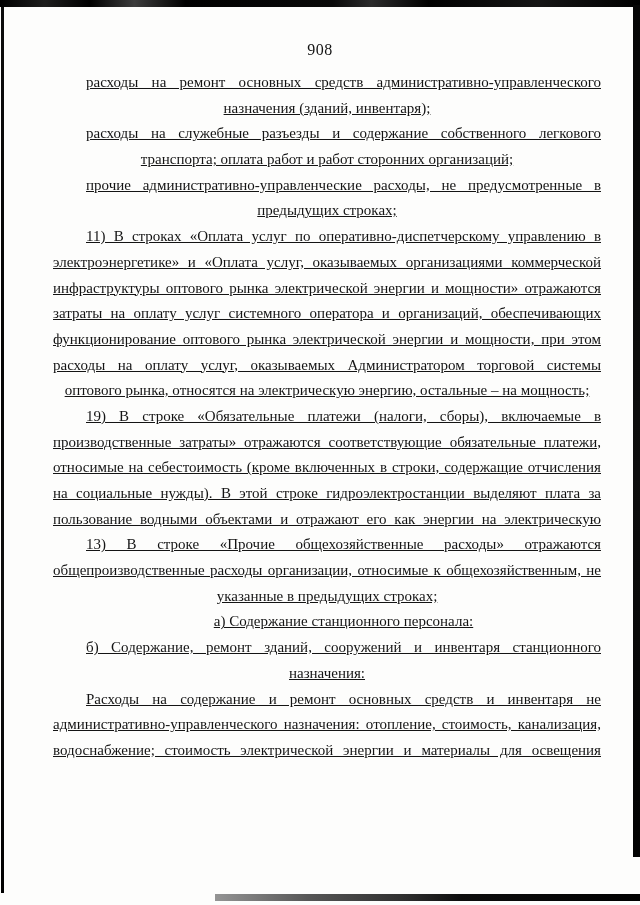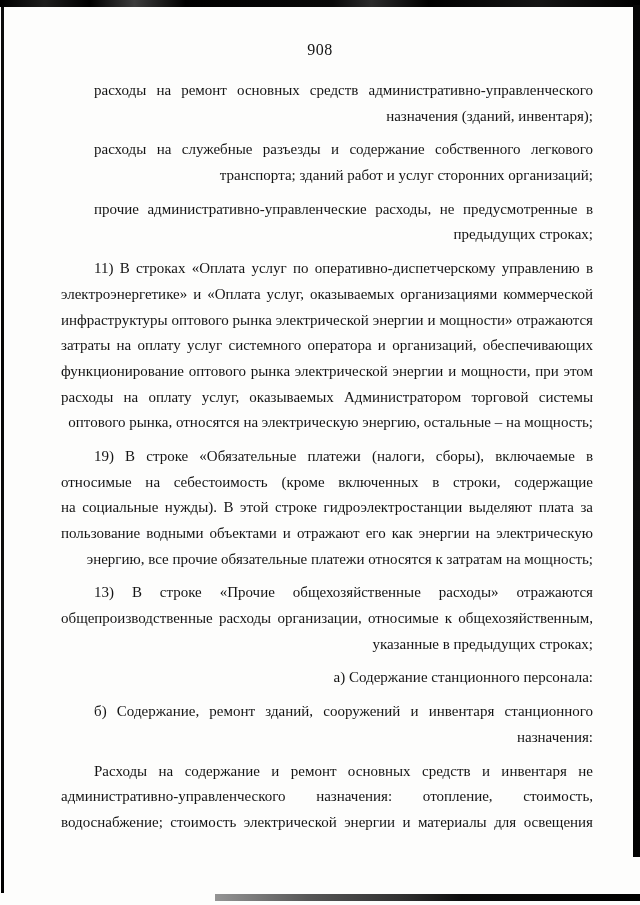--- a/index.html
+++ b/index.html
@@ -53,28 +53,28 @@
     width: 100%;
     text-align: center;
     font-size: 16px;
     letter-spacing: 0.5px;
   }
   .doc-body {
     position: absolute;
     left: 53px; top: 70px;
     width: 548px;
   }
-  .para { margin: 8px; }
+  .para { margin: 0; text-decoration: underline; }
   .line {
     height: 25.7px;
     line-height: 25.7px;
     font-size: 15px;
     white-space: normal;
     overflow: hidden;
-    text-align: right;
+    text-align: center;
   }
   .line.first { text-indent: 33px; }
   .line.just {
     text-align: justify;
     text-align-last: justify;
   }
 </style>
 </head>
 <body>
 
@@ -86,41 +86,41 @@
 
   <div class="page-number">908</div>
 
   <div class="doc-body">
       <div class="para">
         <div class="line first just">расходы на ремонт основных средств административно-управленческого</div>
         <div class="line">назначения (зданий, инвентаря);</div>
       </div>
       <div class="para">
         <div class="line first just">расходы на служебные разъезды и содержание собственного легкового</div>
-        <div class="line">транспорта; зданий работ и услуг сторонних организаций;</div>
+        <div class="line">транспорта; оплата работ и работ сторонних организаций;</div>
       </div>
       <div class="para">
         <div class="line first just">прочие административно-управленческие расходы, не предусмотренные в</div>
         <div class="line">предыдущих строках;</div>
       </div>
       <div class="para">
         <div class="line first just">11) В строках «Оплата услуг по оперативно-диспетчерскому управлению в</div>
         <div class="line just">электроэнергетике» и «Оплата услуг, оказываемых организациями коммерческой</div>
         <div class="line just">инфраструктуры оптового рынка электрической энергии и мощности» отражаются</div>
         <div class="line just">затраты на оплату услуг системного оператора и организаций, обеспечивающих</div>
         <div class="line just">функционирование оптового рынка электрической энергии и мощности, при этом</div>
         <div class="line just">расходы на оплату услуг, оказываемых Администратором торговой системы</div>
         <div class="line">оптового рынка, относятся на электрическую энергию, остальные – на мощность;</div>
       </div>
       <div class="para">
         <div class="line first just">19) В строке «Обязательные платежи (налоги, сборы), включаемые в</div>
+        <div class="line just">производственные затраты» отражаются соответствующие обязательные платежи,</div>
         <div class="line just">относимые на себестоимость (кроме включенных в строки, содержащие отчисления</div>
         <div class="line just">на социальные нужды). В этой строке гидроэлектростанции выделяют плата за</div>
         <div class="line just">пользование водными объектами и отражают его как энергии на электрическую</div>
-        <div class="line">энергию, все прочие обязательные платежи относятся к затратам на мощность;</div>
       </div>
       <div class="para">
         <div class="line first just">13) В строке «Прочие общехозяйственные расходы» отражаются</div>
         <div class="line just">общепроизводственные расходы организации, относимые к общехозяйственным, не</div>
         <div class="line">указанные в предыдущих строках;</div>
       </div>
       <div class="para">
         <div class="line first">а) Содержание станционного персонала:</div>
       </div>
       <div class="para">

